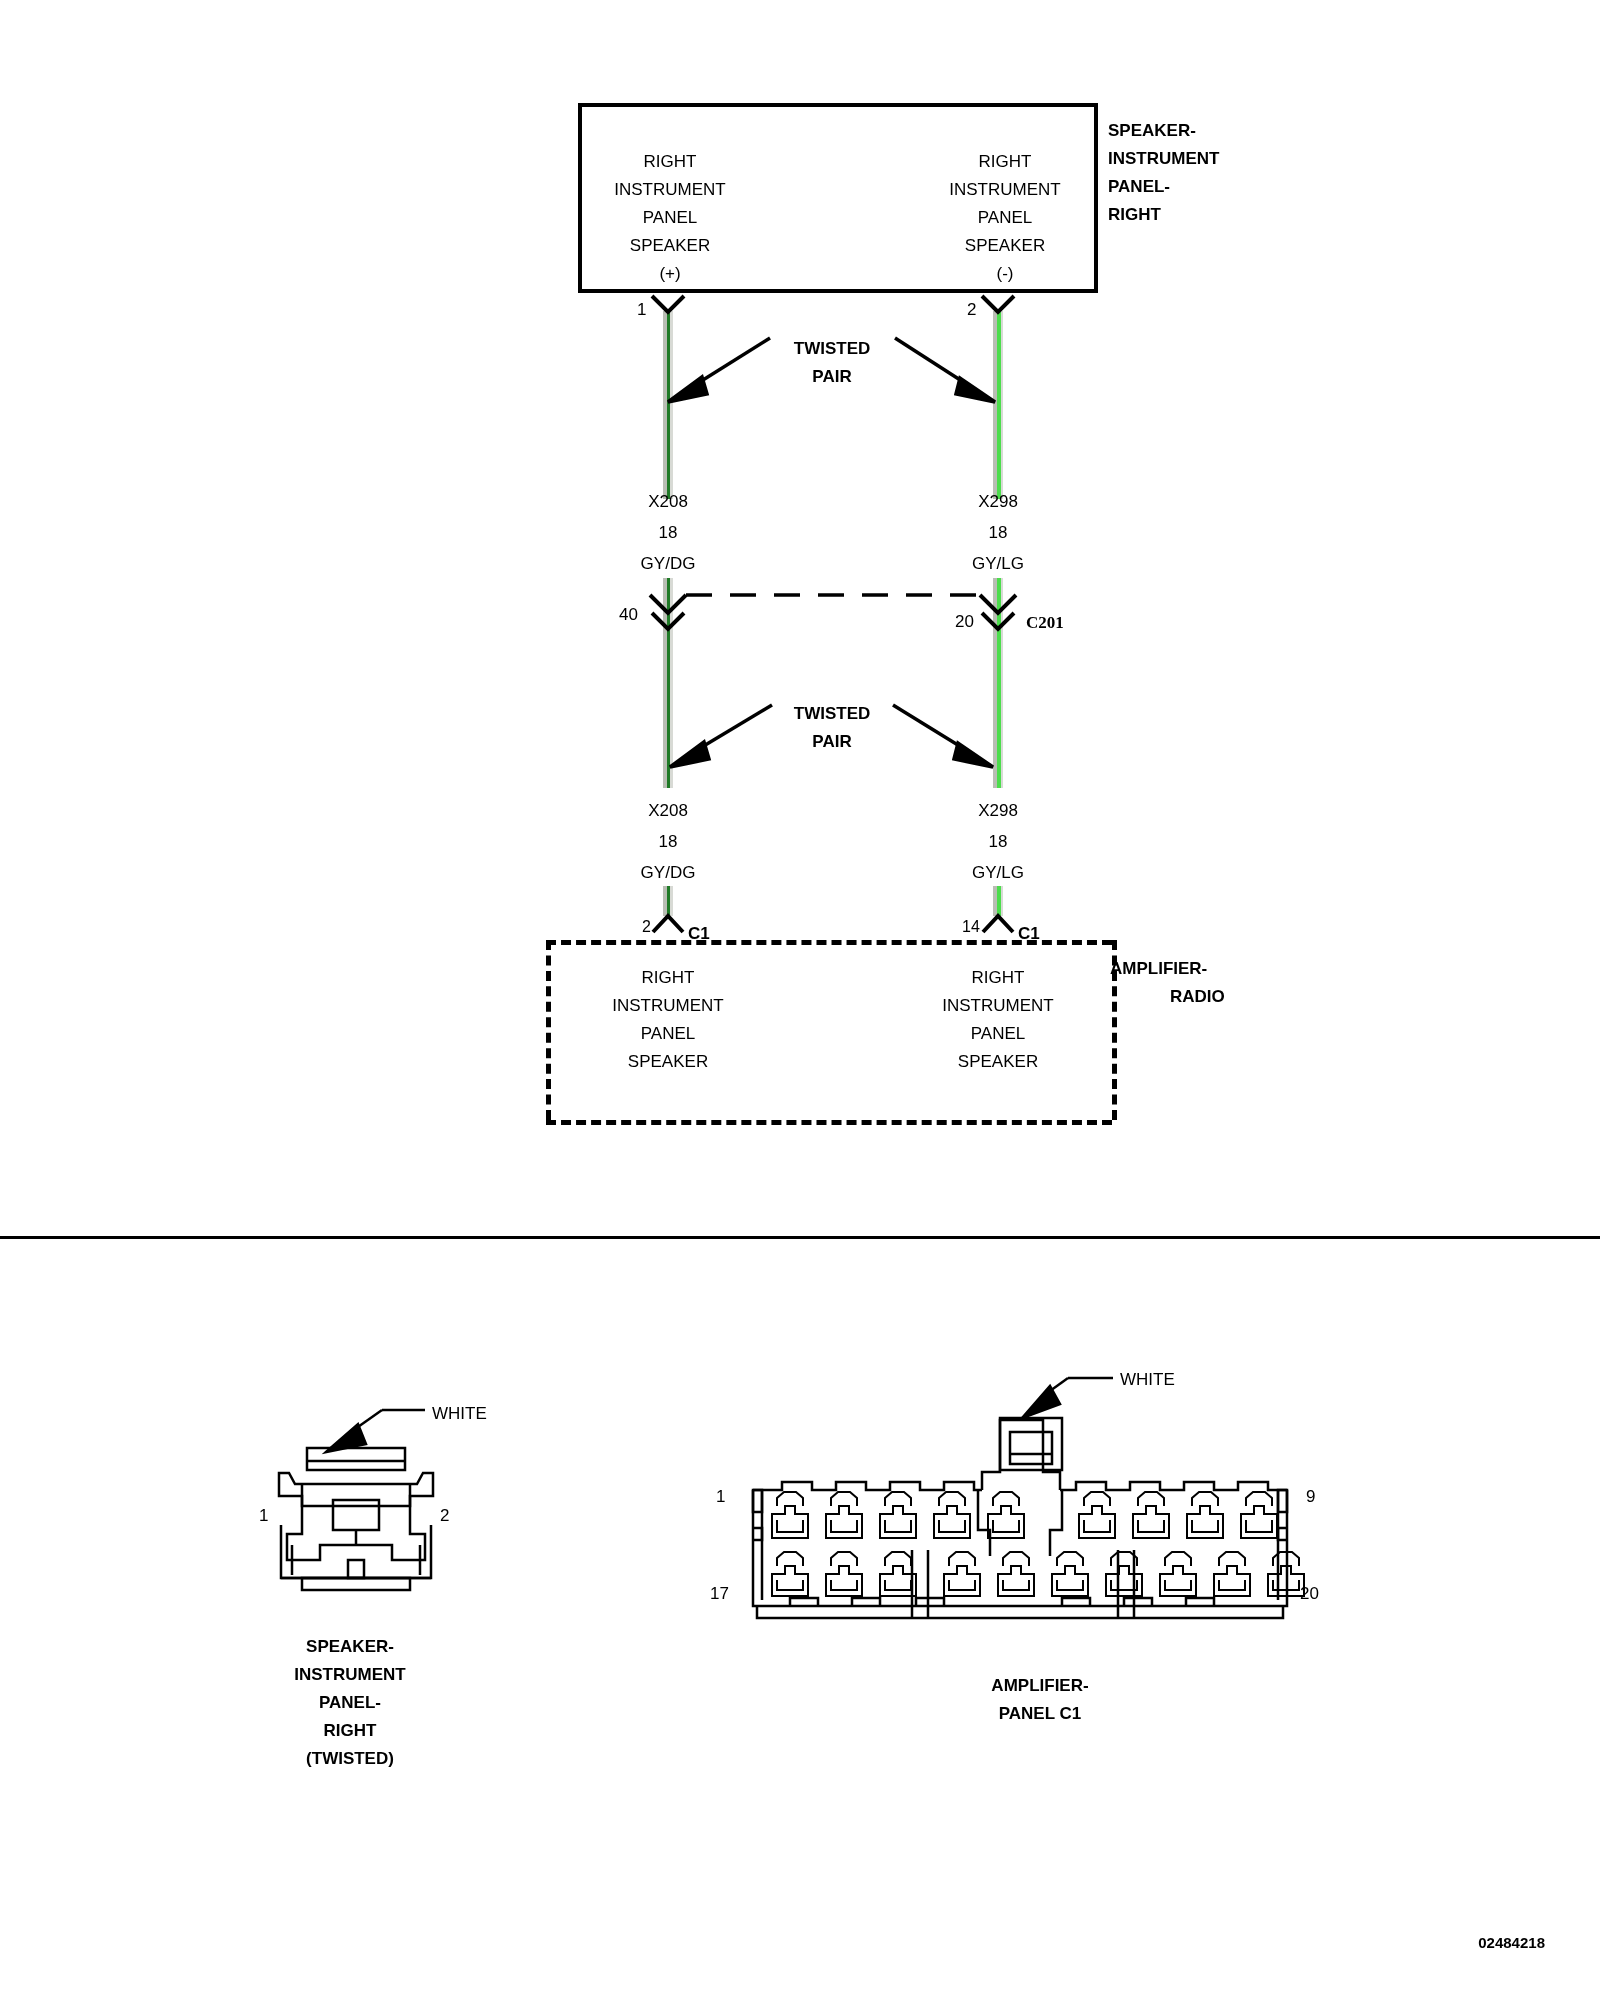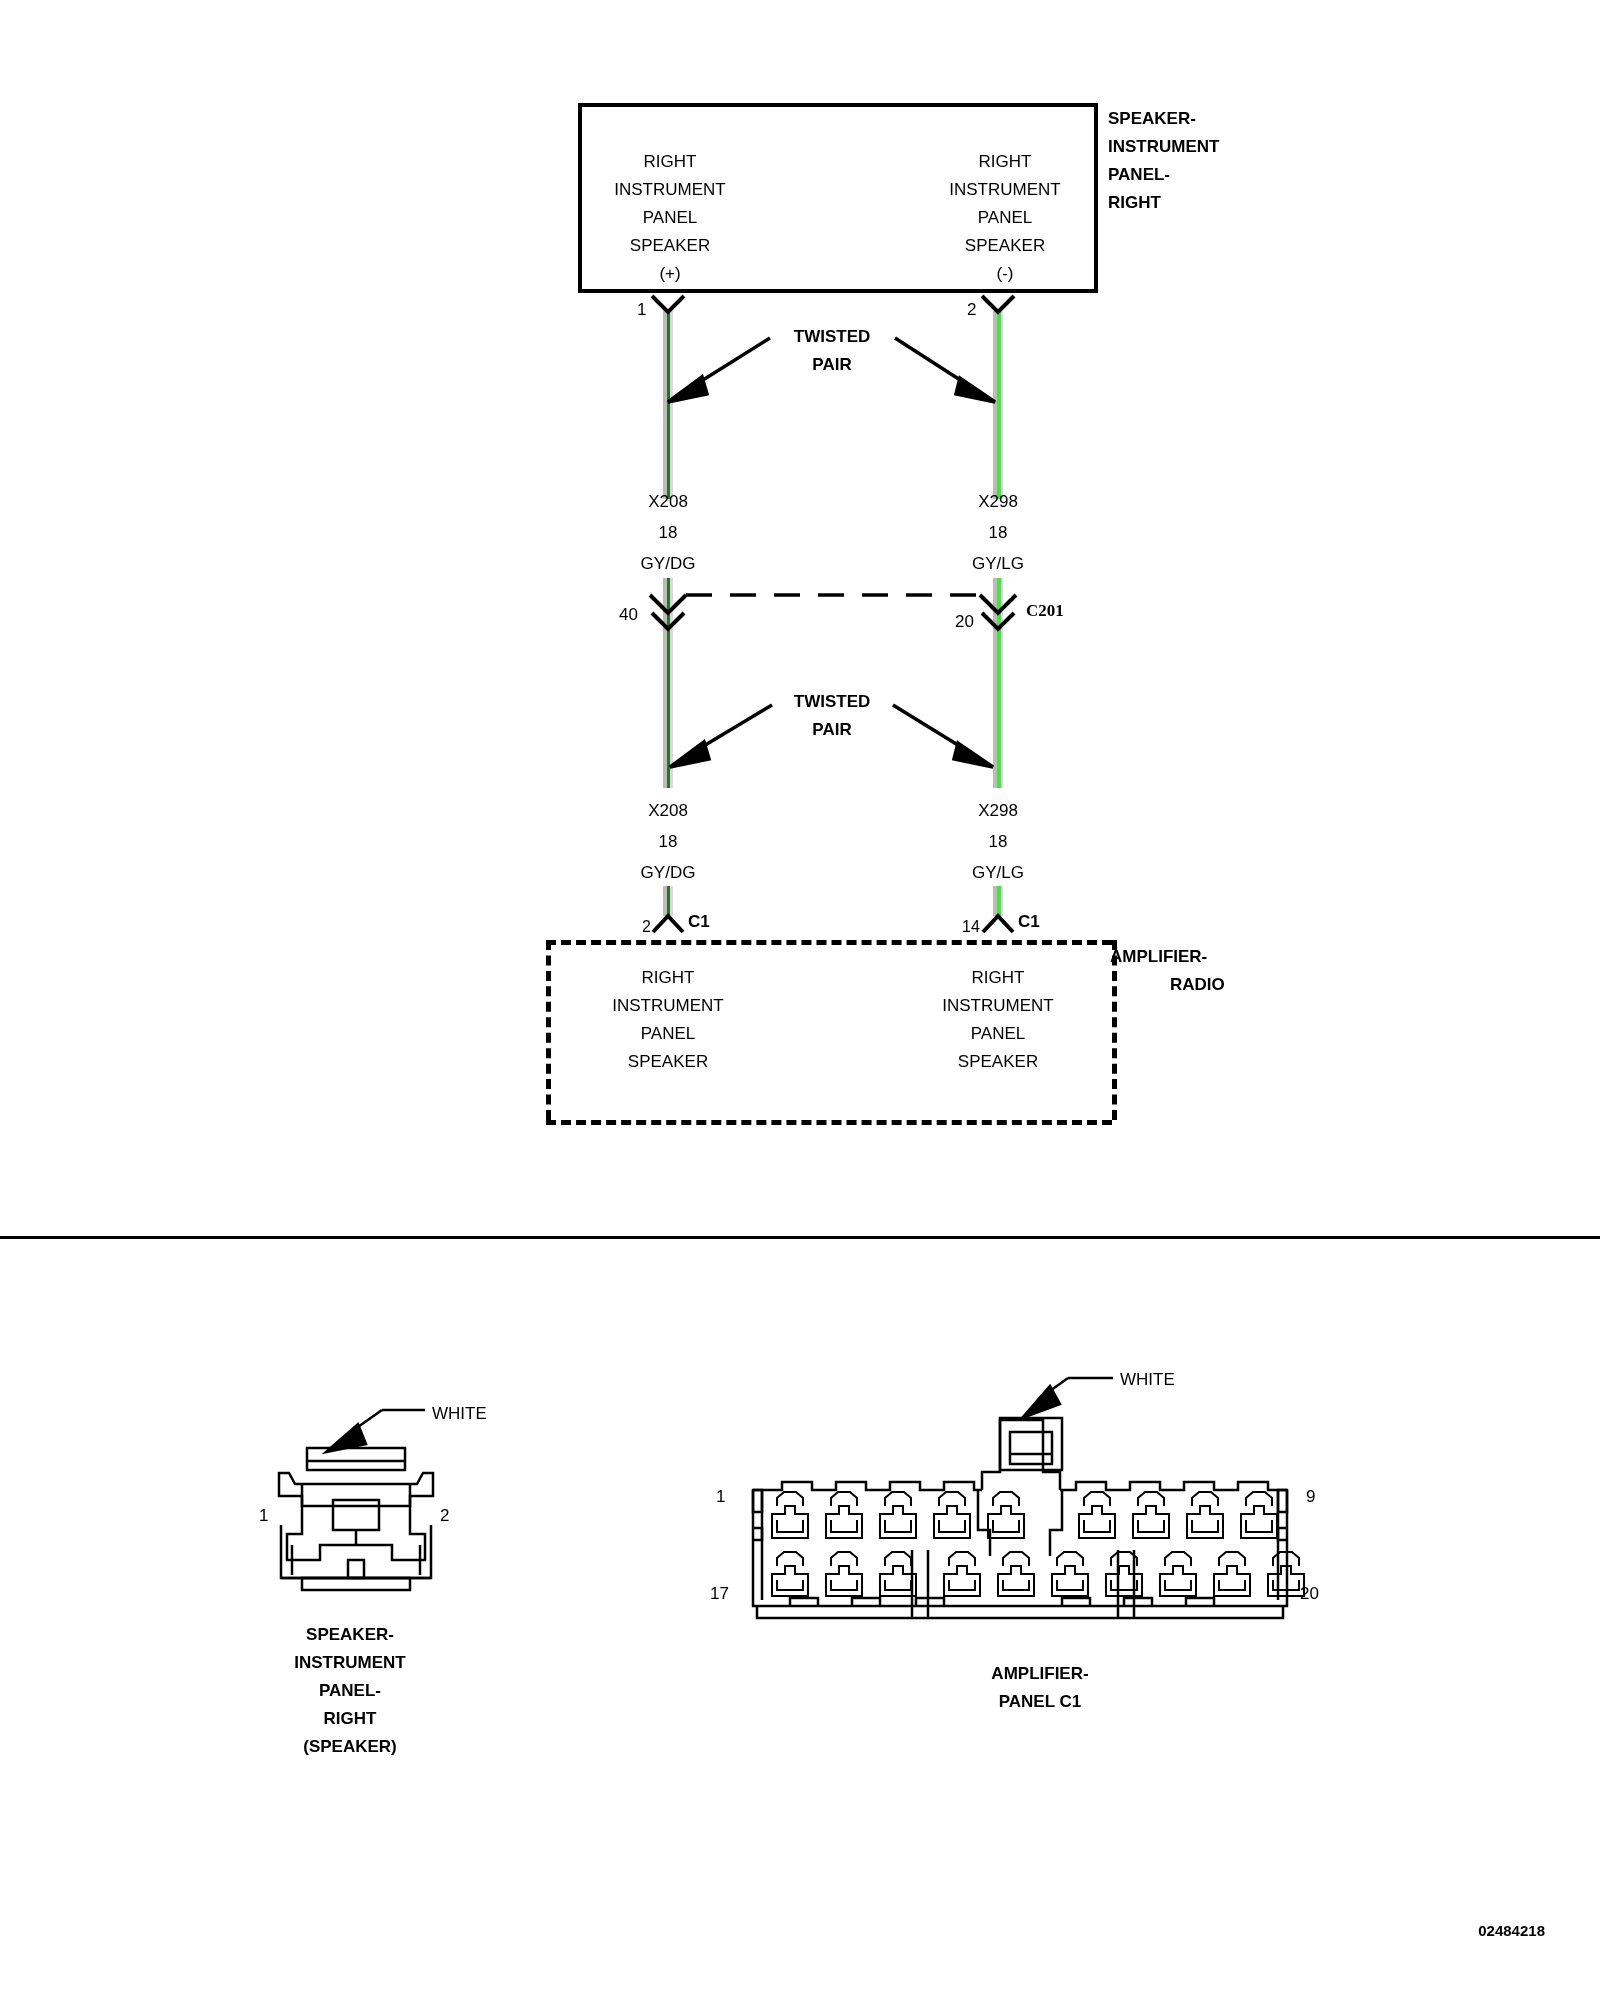--- a/index.html
+++ b/index.html
@@ -22,21 +22,21 @@
   
   .txt {
     position: absolute;
     font-family: "Liberation Sans", sans-serif;
     font-size: 17px;
     line-height: 28px;
     color: #000;
     white-space: nowrap;
   }
   .txt.center { transform: translateX(-50%); text-align: center; }
-  .txt.bold { font-weight: bold; }
+  .txt.bold { font-weight: bold; margin-top: 12px; }
   .txt.small { font-size: 16px; }
   .txt.tiny { font-size: 15px; }
 
   
   .solid-box {
     position: absolute;
     border: 4px solid #000;
     background: #fff;
     box-sizing: border-box;
   }
@@ -186,21 +186,21 @@
   <div class="divider" style="top:1236px; width:1600px;"></div>
 
   <div class="txt" style="left:432px; top:1400px;">WHITE</div>
   <div class="txt" style="left:259px; top:1502px;">1</div>
   <div class="txt" style="left:440px; top:1502px;">2</div>
 
   <div class="txt bold center" style="left:350px; top:1621px;">SPEAKER-</div>
   <div class="txt bold center" style="left:350px; top:1649px;">INSTRUMENT</div>
   <div class="txt bold center" style="left:350px; top:1677px;">PANEL-</div>
   <div class="txt bold center" style="left:350px; top:1705px;">RIGHT</div>
-  <div class="txt bold center" style="left:350px; top:1733px;">(SPEAKER)</div>
+  <div class="txt bold center" style="left:350px; top:1733px;">(TWISTED)</div>
 
   <div class="txt" style="left:1120px; top:1366px;">WHITE</div>
   <div class="txt" style="left:716px; top:1483px;">1</div>
   <div class="txt" style="left:1306px; top:1483px;">9</div>
   <div class="txt" style="left:710px; top:1580px;">17</div>
   <div class="txt" style="left:1300px; top:1580px;">20</div>
 
   <div class="txt bold center" style="left:1040px; top:1660px;">AMPLIFIER-</div>
   <div class="txt bold center" style="left:1040px; top:1688px;">PANEL C1</div>
 

